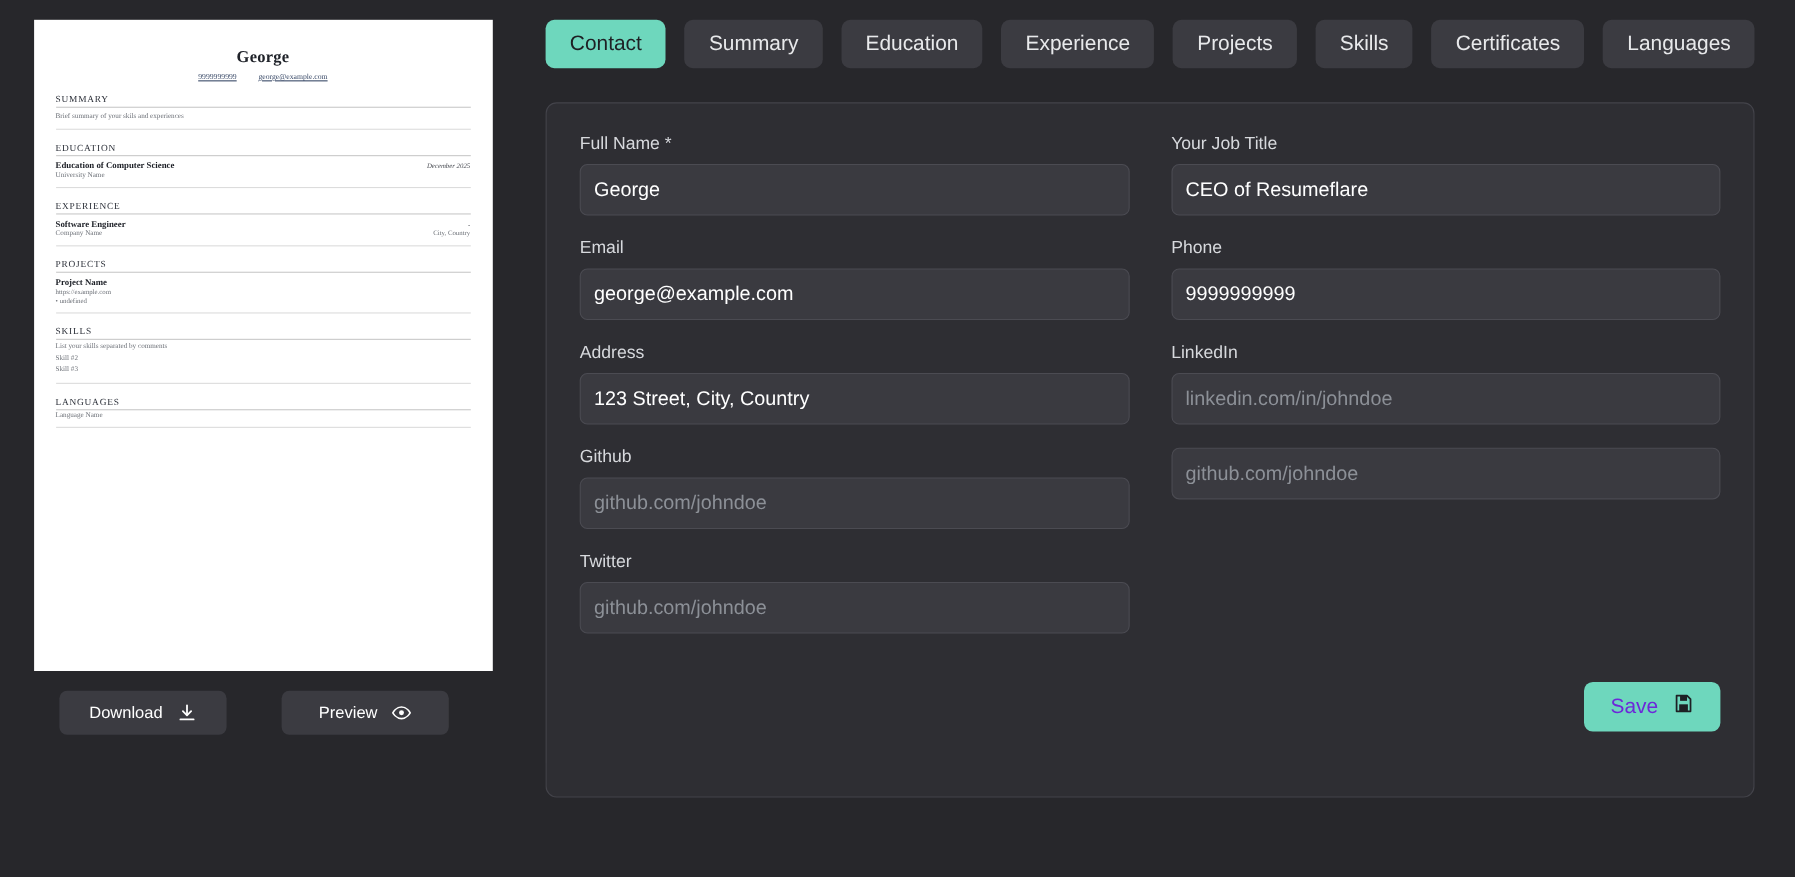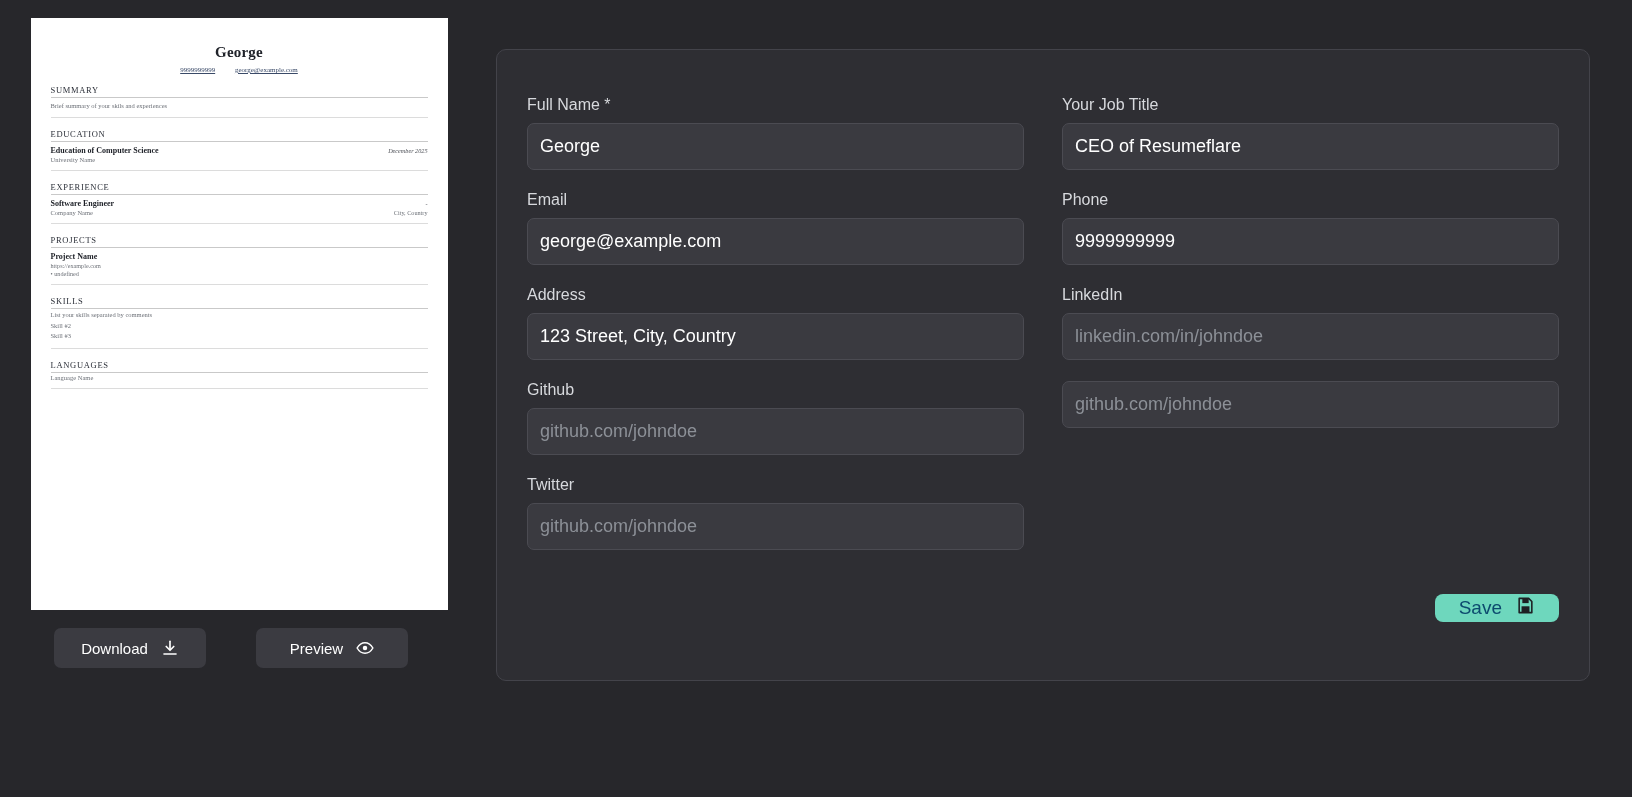--- a/index.html
+++ b/index.html
@@ -164,21 +164,21 @@
   .tab.active {
     background: #6ed7bd;
     color: #1e2024;
   }
 
   .form-panel {
     margin-top: 31px;
     background: #2e2e33;
     border: 1px solid #43434a;
     border-radius: 10px;
-    padding: 46px 30px 28px 30px;
+    padding: 28px 30px 28px 30px;
     height: 632px;
   }
 
   .grid {
     display: grid;
     grid-template-columns: 1fr 1fr;
     column-gap: 38px;
     row-gap: 0;
   }
 
@@ -203,24 +203,24 @@
   }
   .field input::placeholder { color: #8c9097; }
 
   .save-row {
     display: flex;
     justify-content: flex-end;
     margin-top: 23px;
   }
   .save-btn {
     background: #6ed7bd;
-    color: #0c4a6e;
+    color: #6d28d9;
     border: none;
     border-radius: 8px;
-    height: 28px;
+    height: 45px;
     padding: 0 24px;
     font-size: 19px;
     font-family: "Liberation Sans", sans-serif;
     display: inline-flex;
     align-items: center;
     gap: 14px;
     cursor: pointer;
   }
 </style>
 </head>
@@ -311,20 +311,30 @@
             <path d="M1.5 12S5.5 5 12 5s10.5 7 10.5 7-4 7-10.5 7S1.5 12 1.5 12z"></path>
             <circle cx="12" cy="12" r="3" fill="#ffffff" stroke="none"></circle>
           </svg>
         </span>
       </button>
     </div>
   </div>
 
   <div class="right-pane">
 
+    <div class="tabs">
+      <button class="tab active">Contact</button>
+      <button class="tab">Summary</button>
+      <button class="tab">Education</button>
+      <button class="tab">Experience</button>
+      <button class="tab">Projects</button>
+      <button class="tab">Skills</button>
+      <button class="tab">Certificates</button>
+      <button class="tab">Languages</button>
+    </div>
 
     <div class="form-panel">
       <div class="grid">
 
         <div class="field">
           <label>Full Name *</label>
           <input value="George" style="">
         </div>
 
         <div class="field">

